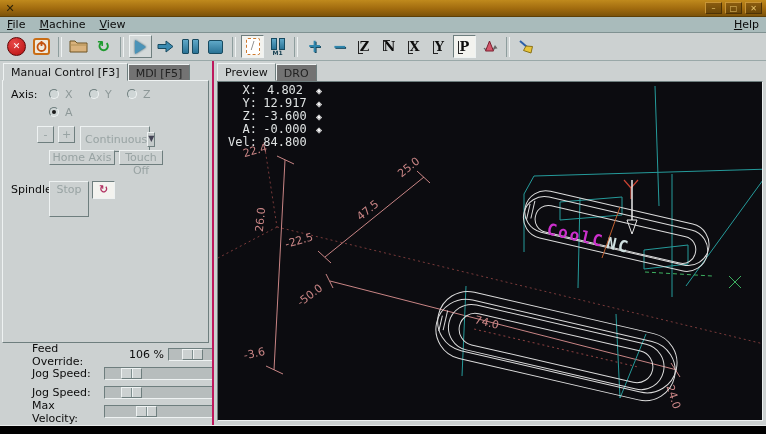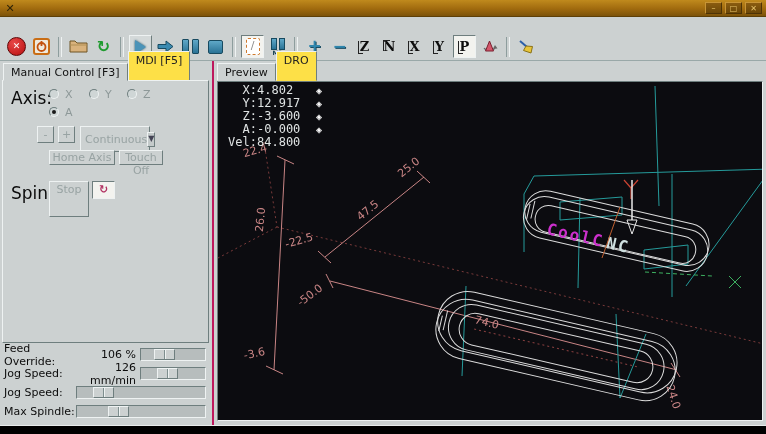--- a/index.html
+++ b/index.html
@@ -52,70 +52,76 @@
   .bracket{position:absolute;left:4px;top:5px;width:4px;height:12px;border-left:1px solid #222;border-bottom:1px solid #222;}
   .bracket.top{border-bottom:none;border-top:1px solid #222;width:6px;height:10px;top:4px;}
   .reload-glyph{color:#1f9b2f;font-size:16px;font-weight:bold;line-height:16px;}
   
   .mainarea{position:absolute;left:0;top:61px;width:766px;height:364px;}
   .left-panel{position:absolute;left:0;top:0;width:212px;height:364px;background:#ccd1d1;}
   .tabs-row{position:absolute;left:3px;top:2px;height:18px;display:flex;align-items:flex-end;}
   .tab{padding:2px 7px 2px 7px;font-size:11px;border:1px solid;box-sizing:border-box;
        border-color:#eef2f2 #6e7e7e transparent #eef2f2;}
   .tab.active{background:#ccd1d1;position:relative;z-index:2;height:18px;}
-  .tab.inactive{background:#fde047;height:30px;color:#222;}
+  .tab.inactive{background:#737373;height:17px;color:#222;}
   .lp-box{position:absolute;left:2px;top:19px;width:207px;height:263px;border:1px solid;
           border-color:#eef2f2 #6e7e7e #6e7e7e #eef2f2;box-sizing:border-box;background:#ccd1d1;}
-  .row-label{position:absolute;font-size:17px;color:#0c0c0c;}
+  .row-label{position:absolute;font-size:11px;color:#0c0c0c;}
   .radio{position:absolute;width:10px;height:10px;border-radius:50%;background:#cfd6d6;
          border:1px solid;border-color:#6e7e7e #eef2f2 #eef2f2 #6e7e7e;box-sizing:border-box;}
   .radio.checked::after{content:"";position:absolute;left:2px;top:2px;width:4px;height:4px;border-radius:50%;background:#1a1a1a;}
   .radio-label{position:absolute;font-size:11px;color:#8d9898;}
   .small-btn{position:absolute;background:#ccd1d1;border:1px solid;border-color:#eef2f2 #6e7e7e #6e7e7e #eef2f2;
              color:#98a3a3;font-size:11px;text-align:center;box-sizing:border-box;}
   .combo{position:absolute;background:#ccd1d1;border:1px solid;border-color:#eef2f2 #6e7e7e #6e7e7e #eef2f2;
          color:#98a3a3;font-size:11px;box-sizing:border-box;display:flex;align-items:center;padding-left:4px;}
   .combo-arrow{margin-left:auto;width:14px;height:13px;border:1px solid;border-color:#eef2f2 #6e7e7e #6e7e7e #eef2f2;
                font-size:8px;color:#445;text-align:center;line-height:12px;background:#c4caca;margin-right:1px;}
-  .sliders{position:absolute;left:0;top:284px;width:212px;}
+  .sliders{position:absolute;left:0;top:284px;width:212px;padding-left:28px;}
   .slider-row{display:flex;align-items:center;height:19px;padding-left:4px;}
   .slider-label{width:72px;font-size:11px;color:#0c0c0c;}
   .slider-value{width:60px;font-size:11px;color:#0c0c0c;text-align:right;padding-right:4px;}
   .slider-trough{position:relative;flex:1;height:13px;margin-right:6px;background:#b7bdbd;
                  border:1px solid;border-color:#6e7e7e #eef2f2 #eef2f2 #6e7e7e;box-sizing:border-box;}
   .slider-handle{position:absolute;top:0px;width:21px;height:11px;background:#ccd1d1;
                  border:1px solid;border-color:#eef2f2 #6e7e7e #6e7e7e #eef2f2;box-sizing:border-box;}
   .slider-handle::after{content:"";position:absolute;left:9px;top:0;height:9px;border-left:1px solid #7e8e8e;border-right:1px solid #eef2f2;}
   
   .preview-panel{position:absolute;left:212px;top:0;width:554px;height:364px;background:#ccd1d1;border-left:2px solid #be185d;box-sizing:border-box;}
   .canvas{position:absolute;left:3px;top:20px;width:546px;height:340px;background:#0c0c10;
           border:1px solid;border-color:#6e7e7e #eef2f2 #eef2f2 #6e7e7e;box-sizing:border-box;overflow:hidden;}
   .dro{position:absolute;left:5px;top:2px;font-family:"DejaVu Sans Mono","Liberation Mono",monospace;
        font-size:12px;color:#dfe3e3;line-height:13px;z-index:2;}
   .dro-row{display:flex;}
   .dro-l{display:inline-block;width:34px;text-align:right;}
-  .dro-v{display:inline-block;width:56px;text-align:left;}
+  .dro-v{display:inline-block;width:56px;text-align:center;}
   .dro-h{display:inline-block;margin-left:3px;font-size:10px;color:#fff;}
   .scene{position:absolute;left:0;top:0;}
 </style>
 </head>
 <body>
 
 <div class="screen">
   <div class="window">
 
     <div class="titlebar">
       <div class="app-icon">✕</div>
       <div class="win-btns">
         <div class="win-btn">–</div>
         <div class="win-btn">□</div>
         <div class="win-btn">✕</div>
       </div>
     </div>
 
+    <div class="menubar">
+      <span class="menu-item">File</span>
+      <span class="menu-item">Machine</span>
+      <span class="menu-item">View</span>
+      <span class="menu-item menu-help">Help</span>
+    </div>
 
     <div class="toolbar">
       <div class="tb-btn">
         <div class="estop-circle">✕</div>
       </div>
       <div class="tb-btn">
         <div class="power-frame">
           <svg width="13" height="13" viewBox="0 0 13 13">
               <circle cx="6.5" cy="7" r="4" fill="none" stroke="#c4520f" stroke-width="1.8"></circle>
               <line x1="6.5" y1="1" x2="6.5" y2="6" stroke="#c4520f" stroke-width="1.8"></line>
@@ -245,33 +251,32 @@
         <div class="sliders">
           <div class="slider-row">
             <span class="slider-label">Feed Override:</span>
             <span class="slider-value">106 %</span>
             <div class="slider-trough">
                 <div class="slider-handle" style="left: 13px;"></div>
               </div>
           </div>
           <div class="slider-row">
             <span class="slider-label">Jog Speed:</span>
-            <span class="slider-value">126 mm/min</span>
             <div class="slider-trough">
                 <div class="slider-handle" style="left: 16px;"></div>
               </div>
           </div>
           <div class="slider-row">
             <span class="slider-label">Jog Speed:</span>
             <div class="slider-trough">
                 <div class="slider-handle" style="left: 16px;"></div>
               </div>
           </div>
           <div class="slider-row">
-            <span class="slider-label">Max Spindle:</span>
+            <span class="slider-label">Max Velocity:</span>
             <div class="slider-trough">
                 <div class="slider-handle" style="left: 31px;"></div>
               </div>
           </div>
         </div>
       </div>
 
       <div class="preview-panel">
         <div class="tabs-row">
           <div class="tab active">Preview</div>

